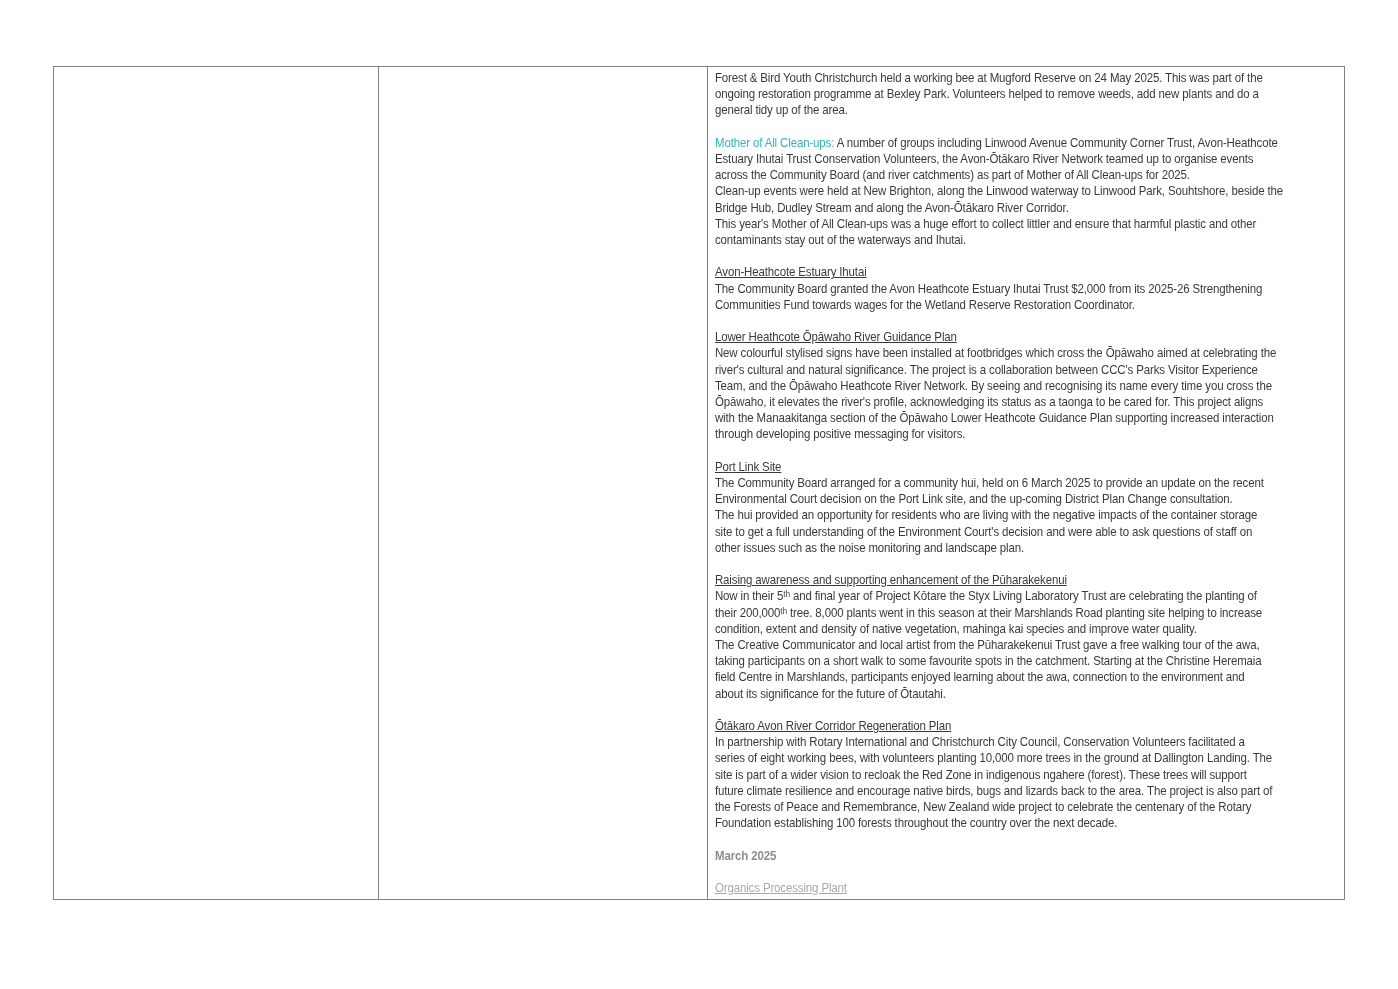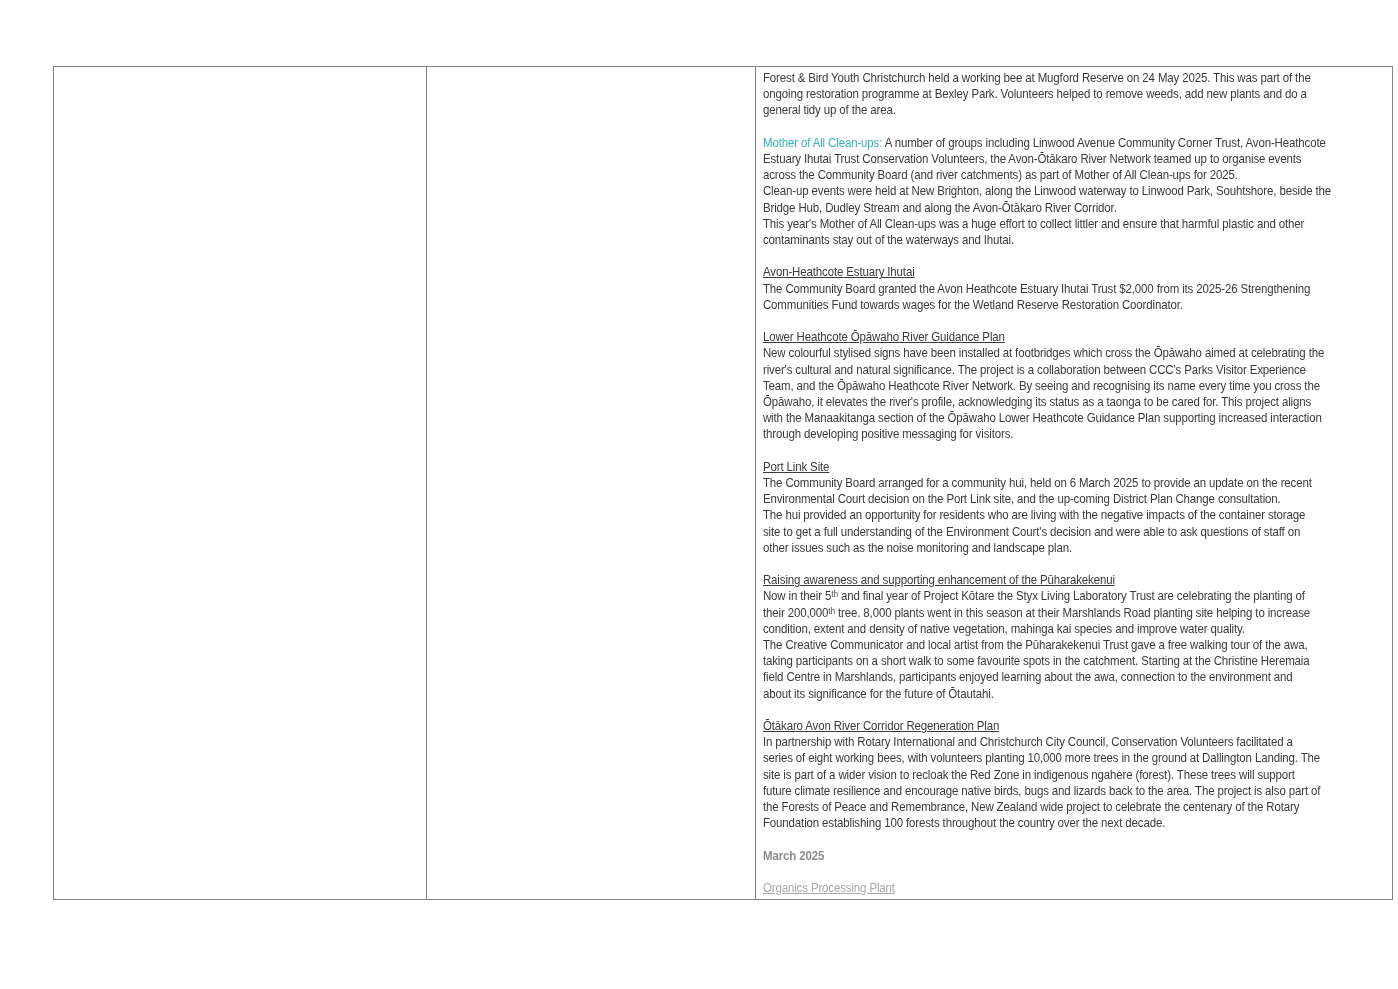--- a/index.html
+++ b/index.html
@@ -20,21 +20,20 @@
   .doc-table {
     position: absolute;
     left: 53px;
     top: 66px;
     width: 1290px;
     height: 832px;
     border: 1px solid #828282;
     box-sizing: content-box;
     display: flex;
     background: #ffffff;
-    padding-left: 48px;
   }
   .cell {
     height: 100%;
     box-sizing: border-box;
   }
   .cell-1 {
     width: 325px;
     border-right: 1px solid #828282;
   }
   .cell-2 {

